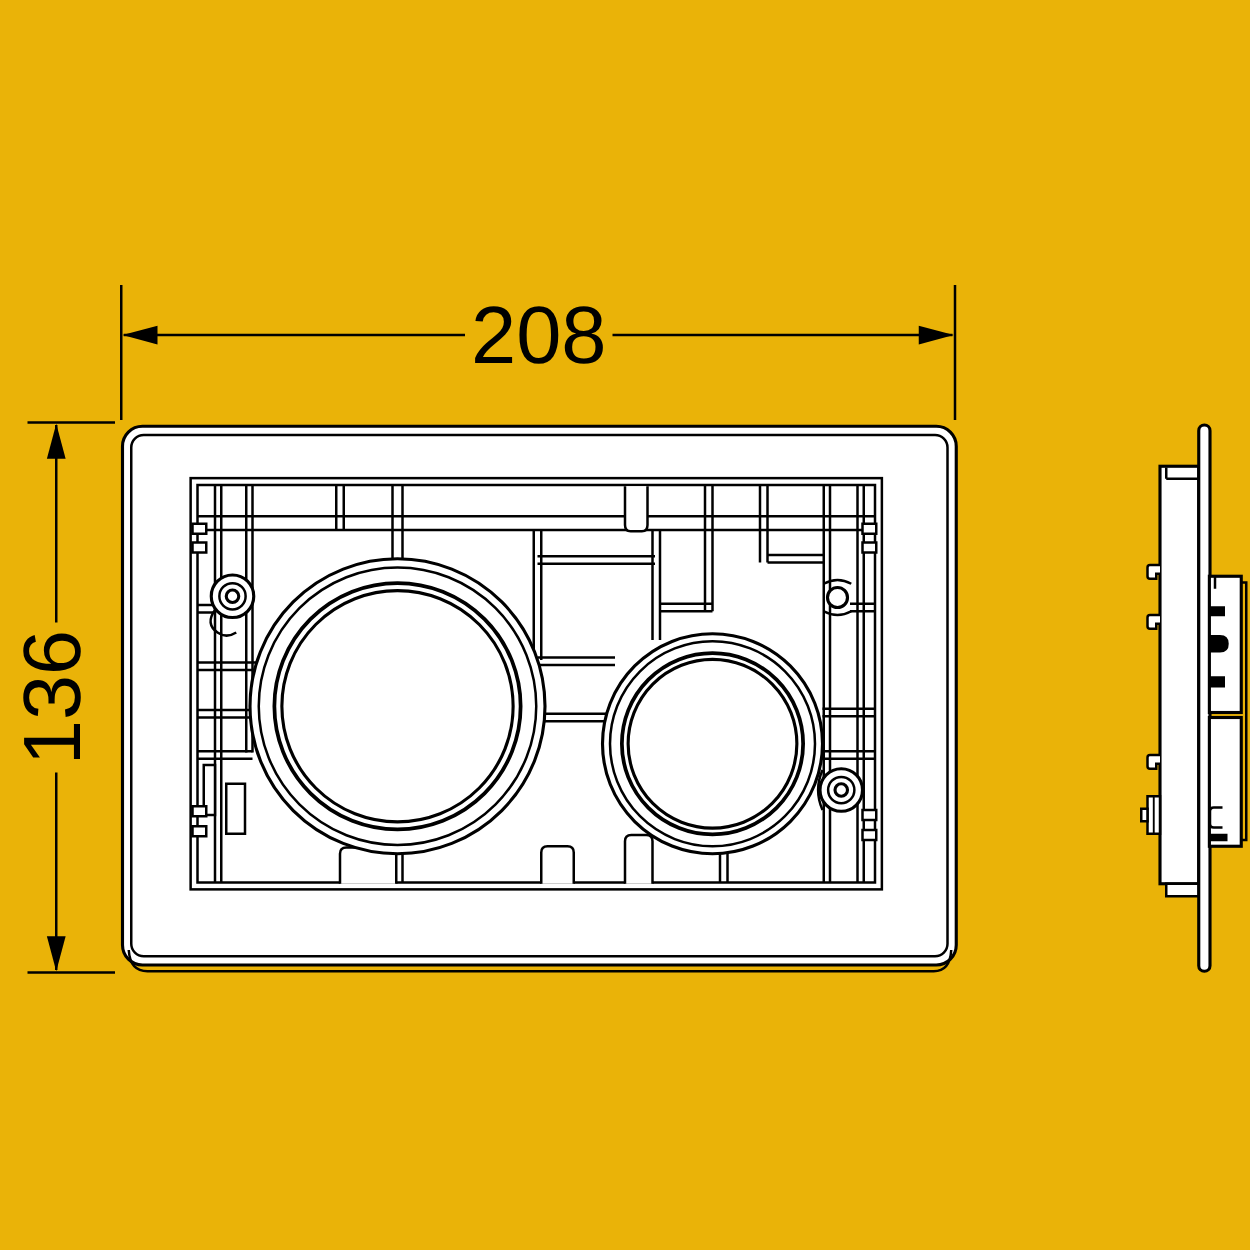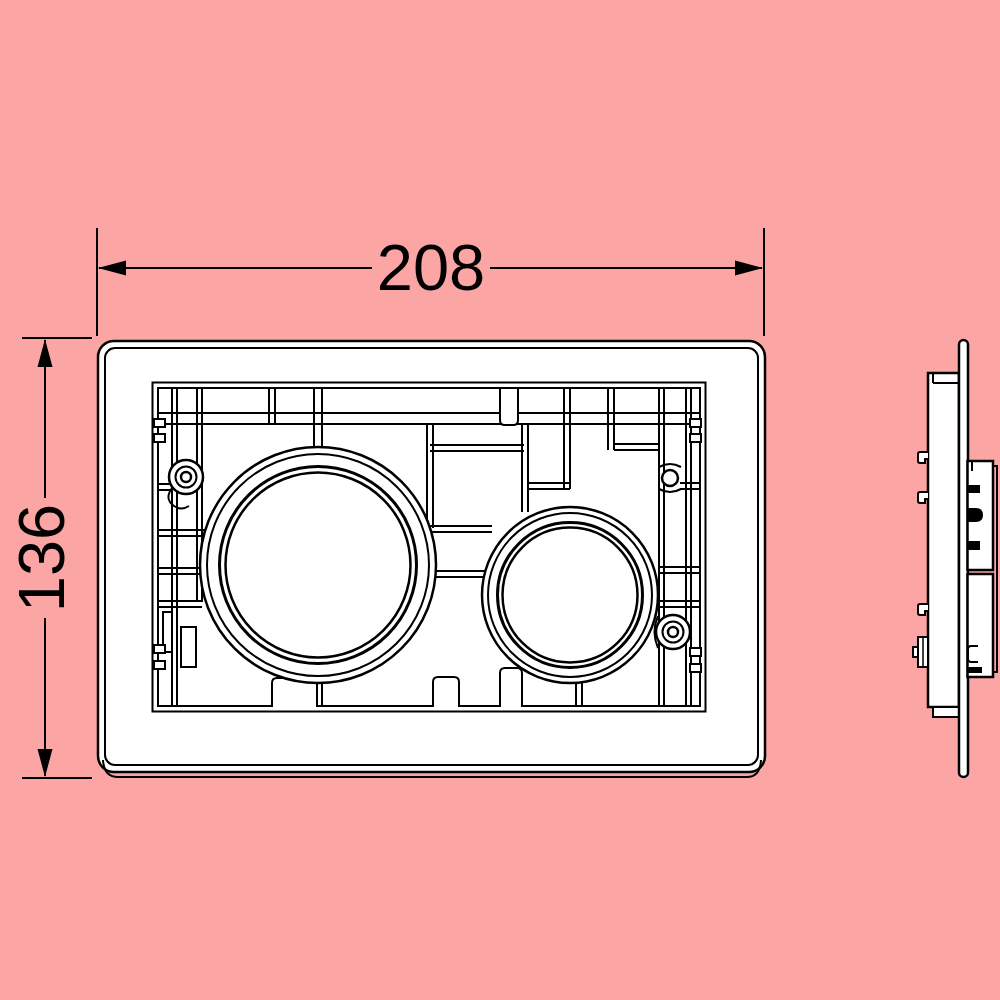--- a/index.html
+++ b/index.html
@@ -1,16 +1,16 @@
 <!DOCTYPE html>
 <html><head>
 <meta charset="utf-8">
 <style>
   html,body{margin:0;padding:0;background:#ffffff;}
-  .canvas{position:relative;width:1000px;height:1000px;background:#fca5a5;overflow:hidden;
+  .canvas{position:relative;width:1000px;height:1000px;background:#eab308;overflow:hidden;
           font-family:"Liberation Sans", sans-serif;}
   svg{position:absolute;left:0;top:0;}
   .dim-text{font-family:"Liberation Sans", sans-serif;font-size:65px;fill:#000;}
 </style>
 </head>
 <body>
 
 <div class="canvas">
 <svg width="1000" height="1000" viewBox="0 0 1000 1000">
   <g stroke="#000" fill="none" stroke-width="2">

